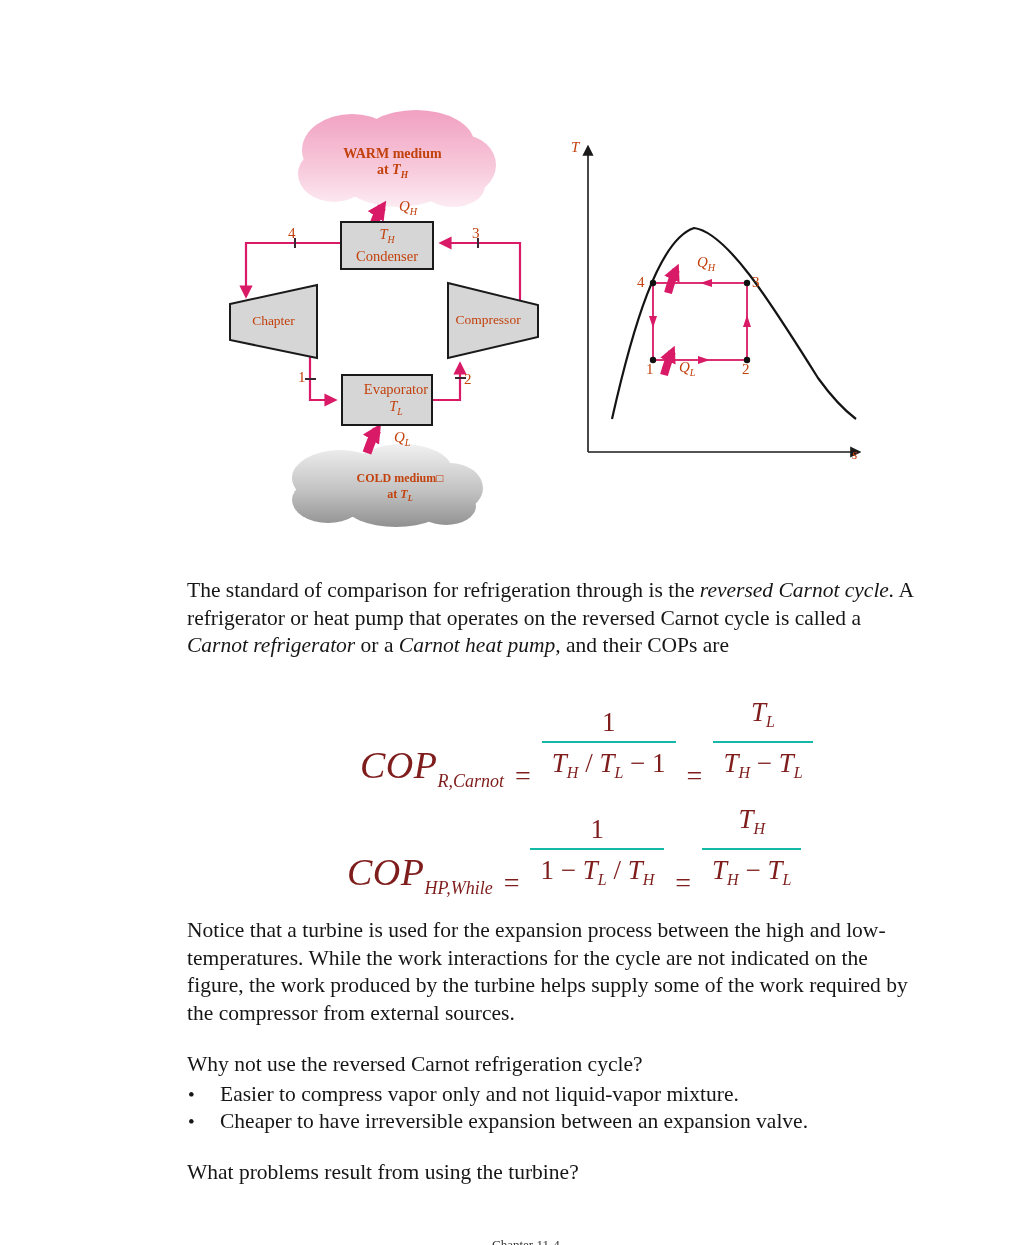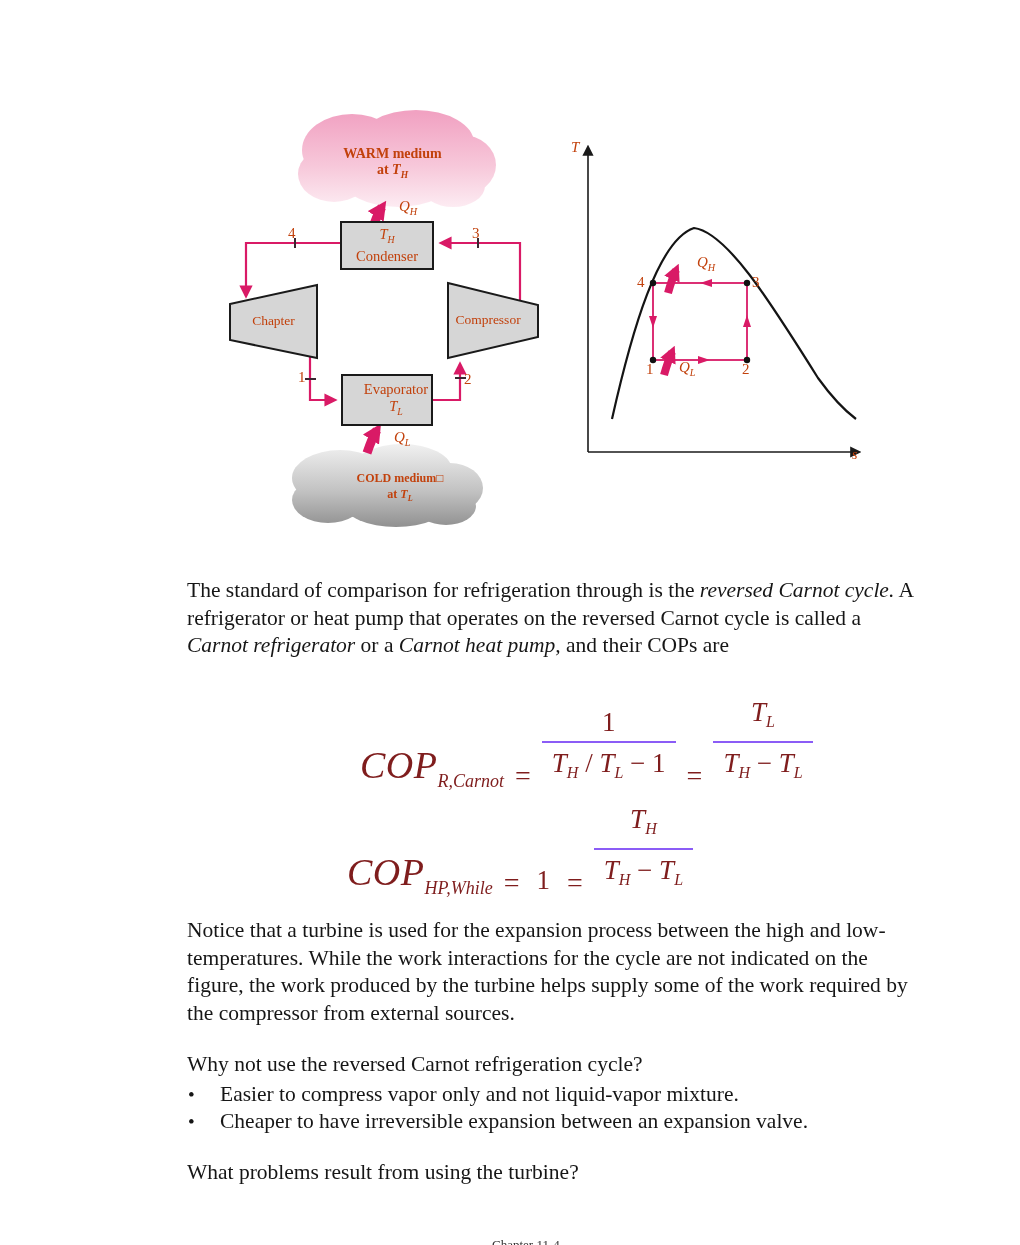--- a/index.html
+++ b/index.html
@@ -14,21 +14,21 @@
   .body-text{position:absolute;left:187px;width:726px;font-size:21.5px;line-height:27.5px;}
   .body-text i{font-style:italic;text-align:center;}
   .bullet-row{display:flex;line-height:27px;}
   .bullet-dot{width:32px;padding-left:1px;font-size:19px;}
   .equation{position:absolute;display:flex;align-items:flex-end;color:#7f1d1d;}
   .cop{font-size:38px;font-style:italic;letter-spacing:0.5px;}
   .cop sub{font-size:18px;font-style:italic;letter-spacing:0;}
   .eqsign{font-size:28px;margin:0 11px;}
   .frac{display:inline-flex;flex-direction:column;align-items:center;font-size:27px;}
   .frac .num{line-height:34px;padding:0 6px 2px 6px;}
-  .frac .den{line-height:36px;border-top:2px solid #8b5cf6;padding:2px 10px 0 10px;white-space:pre;}
+  .frac .den{line-height:36px;border-top:2px solid #14b8a6;padding:2px 10px 0 10px;white-space:pre;}
   .frac i,.equation i{font-style:italic;}
   .frac sub{font-size:16px;font-style:italic;}
   .footer-cut{position:absolute;left:492px;top:1237px;height:8px;overflow:hidden;
               font-size:13px;color:#333;}
 </style>
 </head>
 <body>
 
 <div class="page">
 
@@ -188,20 +188,21 @@
       <span class="num"><i>T</i><sub>L</sub></span>
       <span class="den"><i>T</i><sub>H</sub><span> − </span><i>T</i><sub>L</sub></span>
     </span>
   </div>
 
   <div class="equation" style="top:802px;left:347px">
     <span class="cop"><i>COP</i><sub>HP,While</sub></span>
     <span class="eqsign">=</span>
     <span class="frac">
       <span class="num">1</span>
+      <span class="den"><span>1 − </span><i>T</i><sub>L</sub><span> / </span><i>T</i><sub>H</sub></span>
     </span>
     <span class="eqsign">=</span>
     <span class="frac">
       <span class="num"><i>T</i><sub>H</sub></span>
       <span class="den"><i>T</i><sub>H</sub><span> − </span><i>T</i><sub>L</sub></span>
     </span>
   </div>
 
   <div class="body-text" style="top:917px">Notice that a turbine is used for the expansion process between the high and low-temperatures.  While the work interactions for the cycle are not indicated on the figure, the work produced by the turbine helps supply some of the work required by the compressor from external sources.</div>
 

